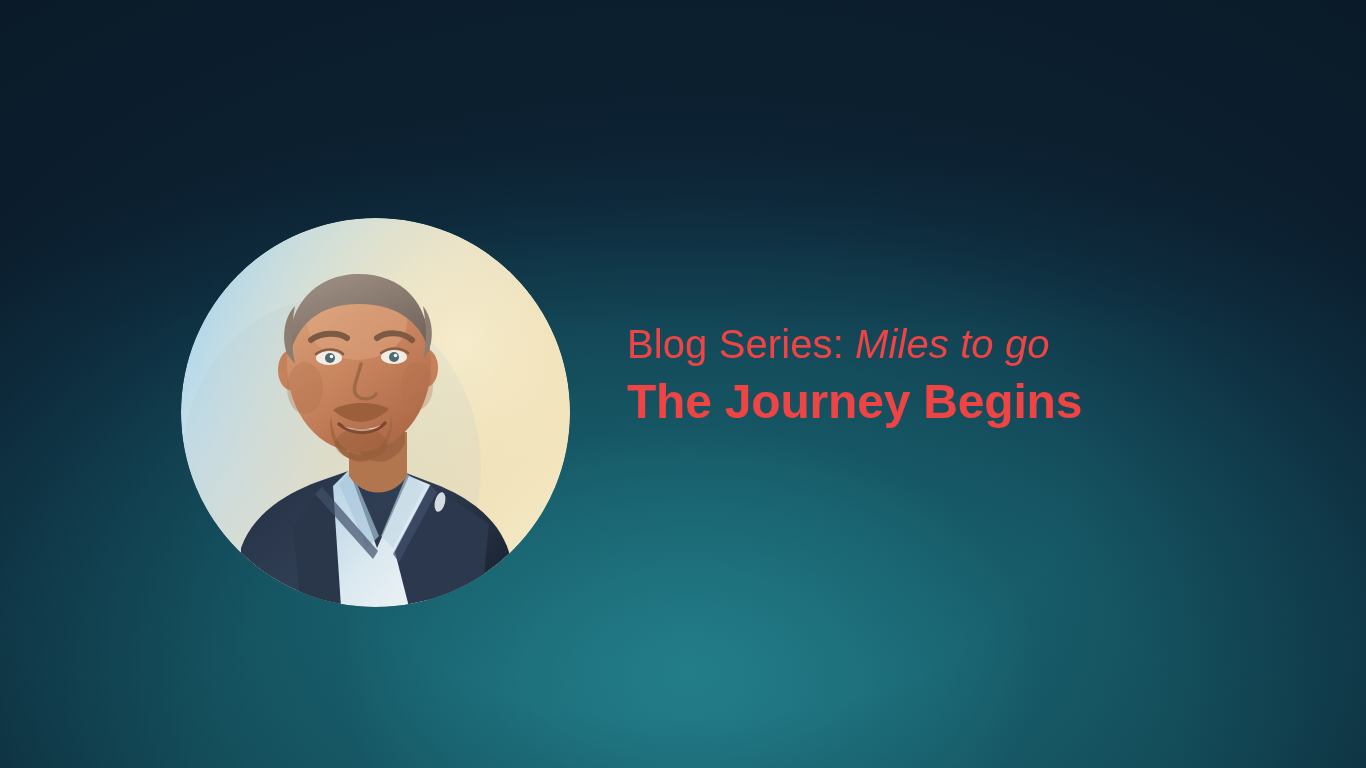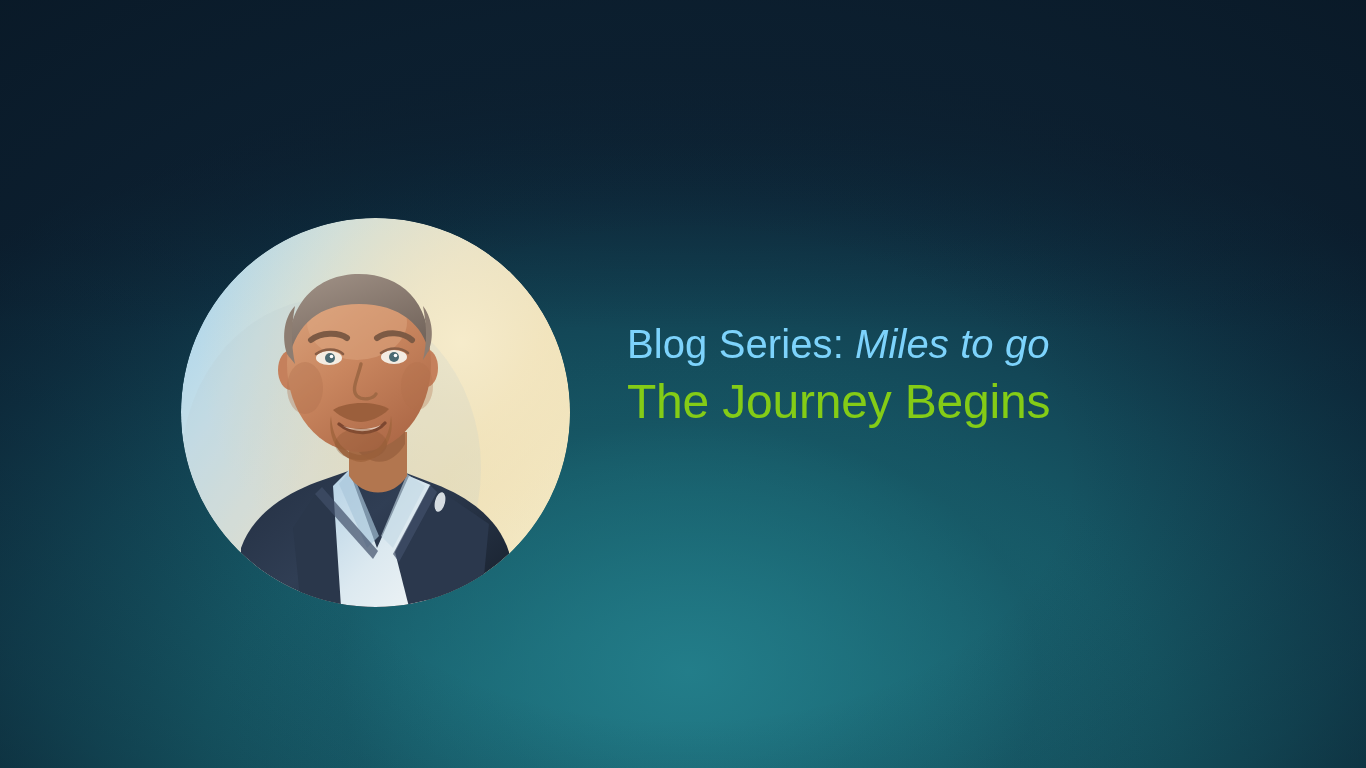--- a/index.html
+++ b/index.html
@@ -97,33 +97,33 @@
     position: absolute;
     left: 627px;
     top: 318px;
     width: 680px;
   }
   .eyebrow {
     font-size: 40px;
     line-height: 52px;
     font-weight: 400;
     letter-spacing: 0.1px;
-    color: #7dd3fc;
+    color: #ef4444;
     white-space: nowrap;
   }
   .eyebrow .series-title {
     font-style: italic;
   }
   .title {
     margin-top: 4px;
     font-size: 48px;
     line-height: 56px;
-    font-weight: 400;
+    font-weight: 700;
     letter-spacing: -0.2px;
-    color: #84cc16;
+    color: #ef4444;
     white-space: nowrap;
   }
 </style>
 </head>
 <body>
 
 <div class="banner">
 
   <div class="bg-base"></div>
   <div class="bg-glow-main"></div>

